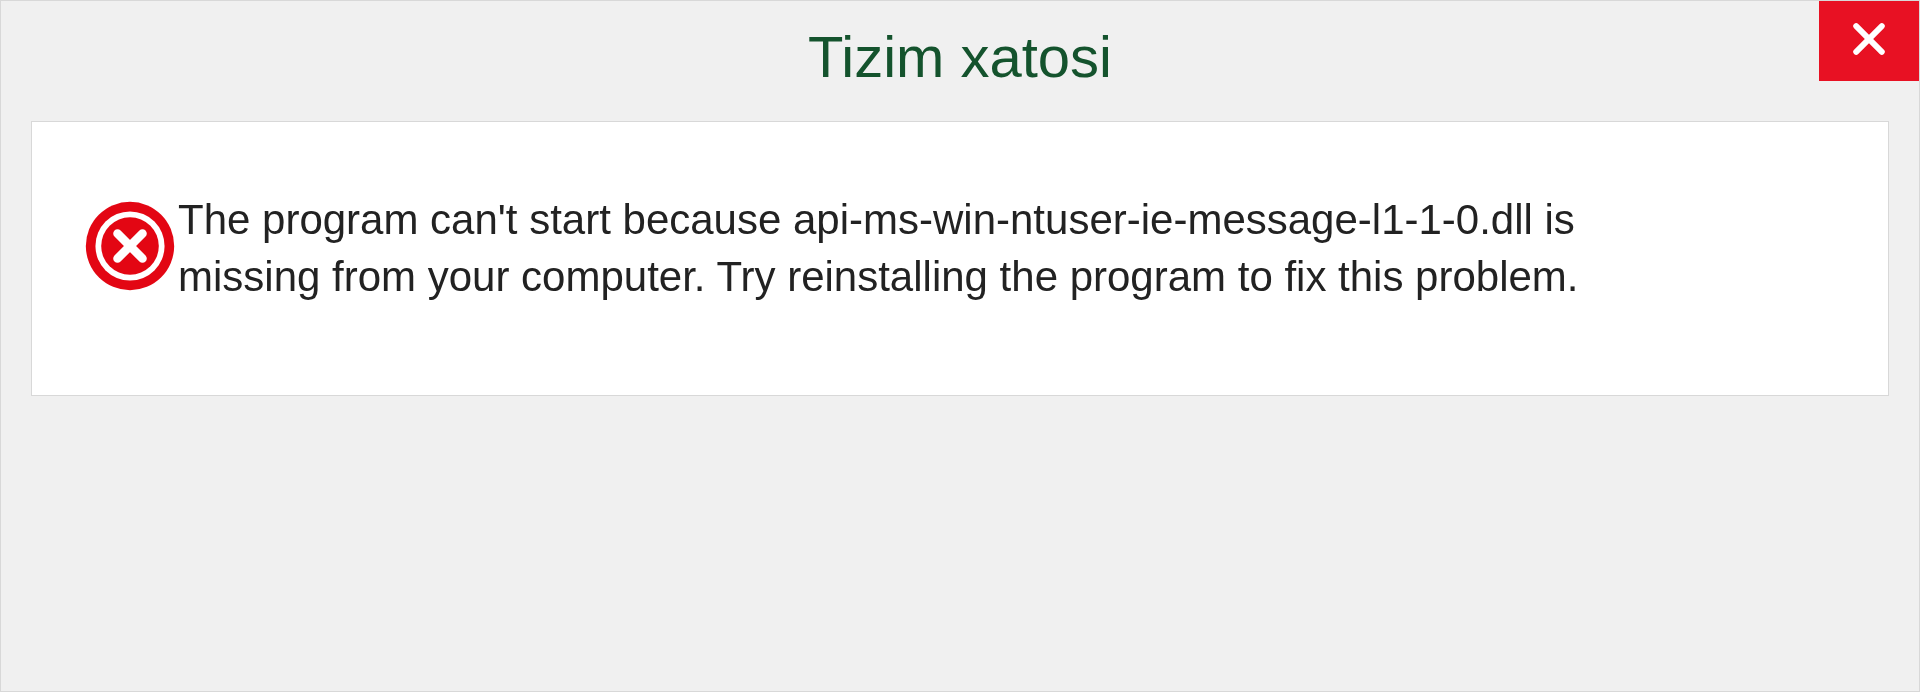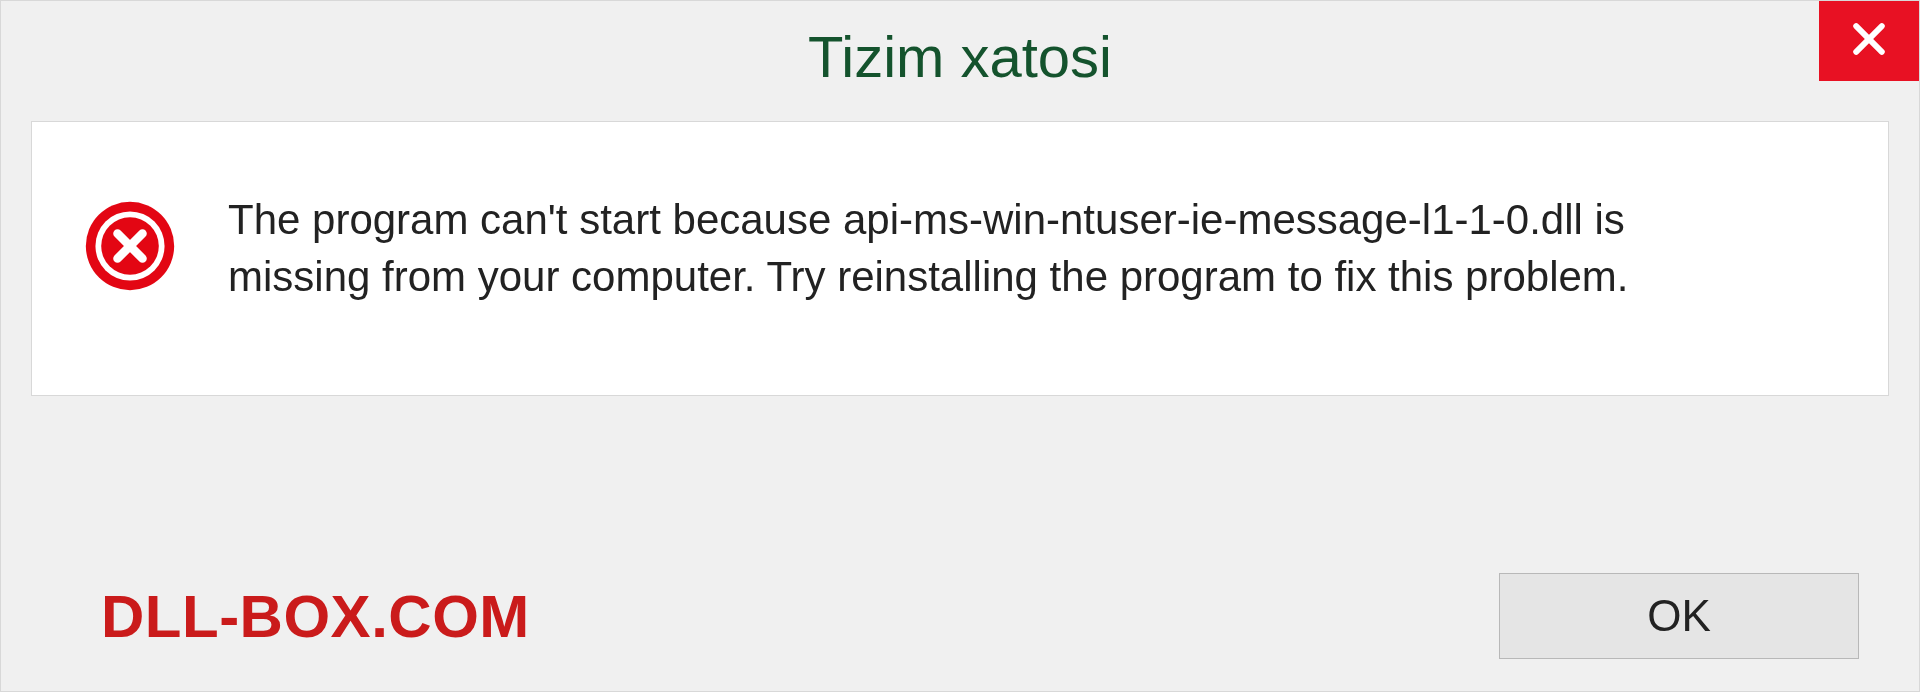--- a/index.html
+++ b/index.html
@@ -50,21 +50,20 @@
     width: 44px;
     height: 44px;
   }
   .content-panel {
     margin: 10px 30px 0 30px;
     background: #ffffff;
     border: 1px solid #d8d8d8;
     padding: 70px 50px 90px 50px;
     display: flex;
     align-items: flex-start;
-    gap: 50px;
   }
   .error-icon {
     flex-shrink: 0;
     width: 96px;
     height: 96px;
     margin-top: 6px;
   }
   .message-text {
     font-size: 42px;
     line-height: 1.35;
@@ -127,18 +126,14 @@
         <circle cx="50" cy="50" r="46" fill="#e30613"></circle>
         <circle cx="50" cy="50" r="36" fill="#ffffff"></circle>
         <circle cx="50" cy="50" r="30" fill="#e30613"></circle>
         <line x1="37" y1="37" x2="63" y2="63" stroke="#ffffff" stroke-width="9" stroke-linecap="round"></line>
         <line x1="63" y1="37" x2="37" y2="63" stroke="#ffffff" stroke-width="9" stroke-linecap="round"></line>
       </svg>
     </span>
     <div class="message-text">The program can't start because api-ms-win-ntuser-ie-message-l1-1-0.dll is missing from your computer. Try reinstalling the program to fix this problem.</div>
   </div>
 
-  <div class="footer">
-    <div class="watermark">DLL-BOX.COM</div>
-    <button class="ok-btn">OK</button>
-  </div>
 
 </div>
 
 </body></html>

